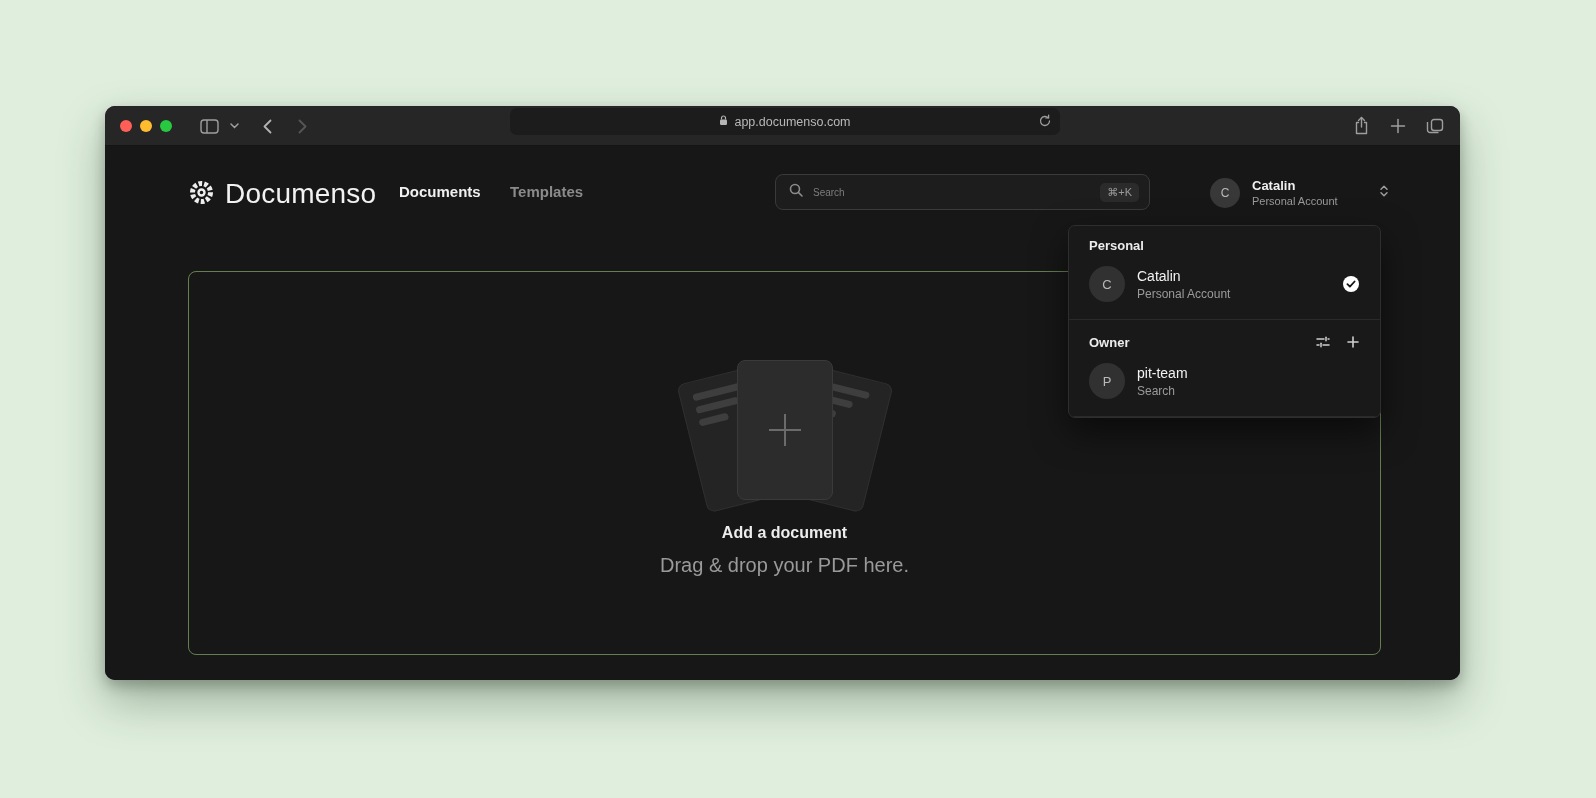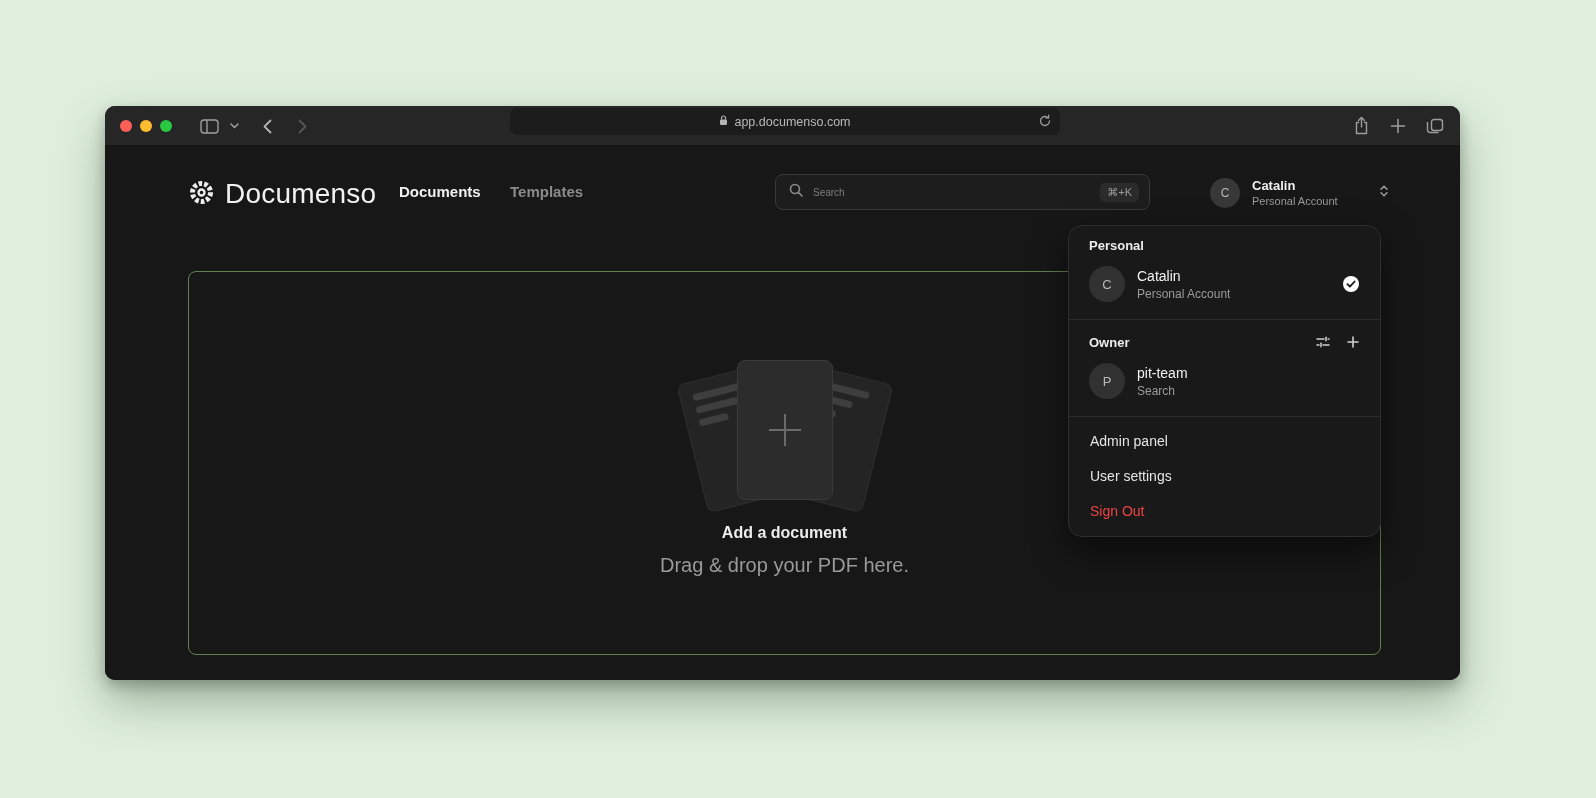--- a/index.html
+++ b/index.html
@@ -63,21 +63,21 @@
     display:flex; align-items:center; justify-content:center; font-size:12px; flex:0 0 auto;
   }
   .account .avatar { margin-left:10px; }
   .account-text { margin-left:12px; line-height:1; }
   .account-name { color:#f0f0f0; font-size:13px; font-weight:600; margin-bottom:4px; }
   .account-sub { color:#9a9a9a; font-size:11px; }
   .account .updown { margin-left:auto; margin-right:4px; }
   
   .menu-panel {
     position:absolute; left:963px; top:78px; width:313px;
-    background:#191919; border:1px solid #2e2e2e; border-radius:14px;
+    background:#191919; border:1px solid #2e2e2e; border-radius:7px;
     box-shadow:0 14px 34px rgba(0,0,0,.55); z-index:5; overflow:hidden;
   }
   .menu-section { padding:8px 12px 10px 12px; }
   .menu-heading { color:#ececec; font-size:13px; font-weight:600; padding:4px 8px 6px 8px; }
   .menu-heading-row { display:flex; align-items:center; padding:6px 8px 6px 8px; }
   .menu-heading-row .menu-heading { padding:0; }
   .menu-heading-icons { margin-left:auto; display:flex; align-items:center; gap:15px; }
   .icon-btn { display:flex; align-items:center; cursor:pointer; }
   .menu-row { display:flex; align-items:center; padding:7px 8px; border-radius:6px; cursor:pointer; }
   .menu-row .avatar { width:36px; height:36px; font-size:13px; background:#313131; }
@@ -270,25 +270,20 @@
         </div>
         <div class="menu-row">
           <span class="avatar">P</span>
           <span class="row-text">
             <div class="row-name">pit-team</div>
             <div class="row-sub">Search</div>
           </span>
         </div>
       </div>
       <div class="menu-divider"></div>
-      <div class="menu-actions">
-        <div class="menu-action">Admin panel</div>
-        <div class="menu-action">User settings</div>
-        <div class="menu-action danger">Sign Out</div>
-      </div>
     </div>
 
     <div class="dropzone">
       <div class="illustration">
         <div class="card card-left">
           <span class="card-lines">
               <span></span>
               <span></span>
               <span></span>
             </span>

